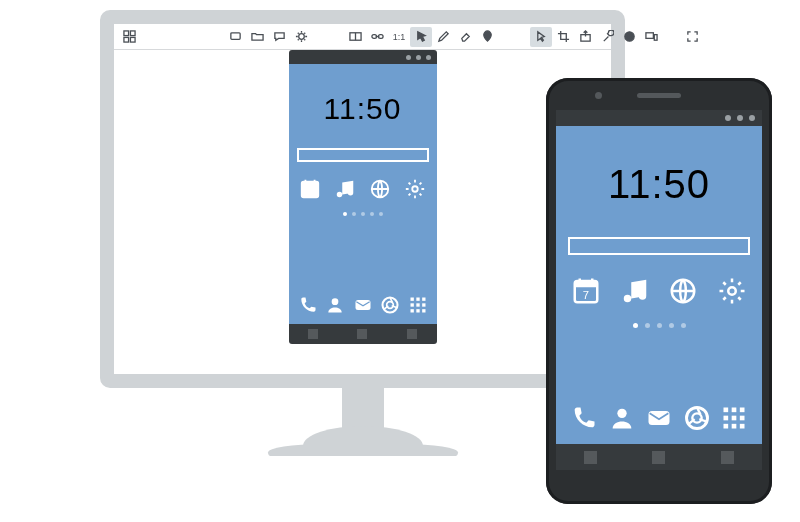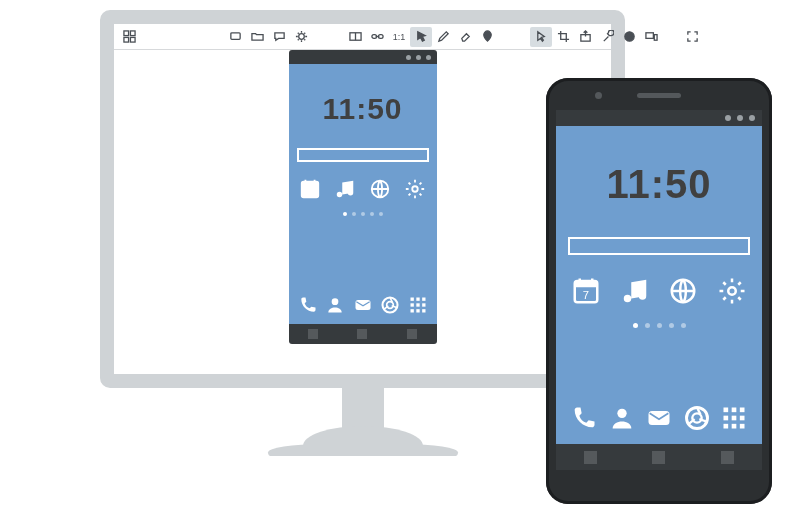--- a/index.html
+++ b/index.html
@@ -63,21 +63,21 @@
   .emu-bar span{width:5px;height:5px;background:#9aa0a4;border-radius:50%;}
   .emu-screen{
     background:#6f9ecf; padding:10px 8px 4px; height:260px;
     display:flex; flex-direction:column; align-items:center;
   }
   .emu-nav{
     height:20px; background:#363a3d; border-radius:0 0 3px 3px;
     display:flex; justify-content:space-around; align-items:center;
   }
   .emu-nav span{width:10px;height:10px;background:#55595c;}
-  .clock{color:#404040;font-weight:700;letter-spacing:1px;text-align:right;}
+  .clock{color:#000000;font-weight:400;letter-spacing:1px;text-align:right;}
   .emuphone .clock{font-size:30px;margin:18px 0 22px;}
   .searchbar{border:2px solid #fff;width:100%;}
   .emuphone .searchbar{height:14px;margin-bottom:14px;}
   .iconrow{display:flex;justify-content:space-between;width:100%;}
   .icn{color:#fff;display:flex;align-items:center;justify-content:center;}
   .emuphone .icn{width:26px;height:26px;}
   .emuphone .icn svg{width:22px;height:22px;}
   .dots{display:flex;gap:5px;margin:10px 0;}
   .dots span{width:4px;height:4px;border-radius:50%;background:rgba(255,255,255,.45);}
   .dots span.on{background:#fff;}

